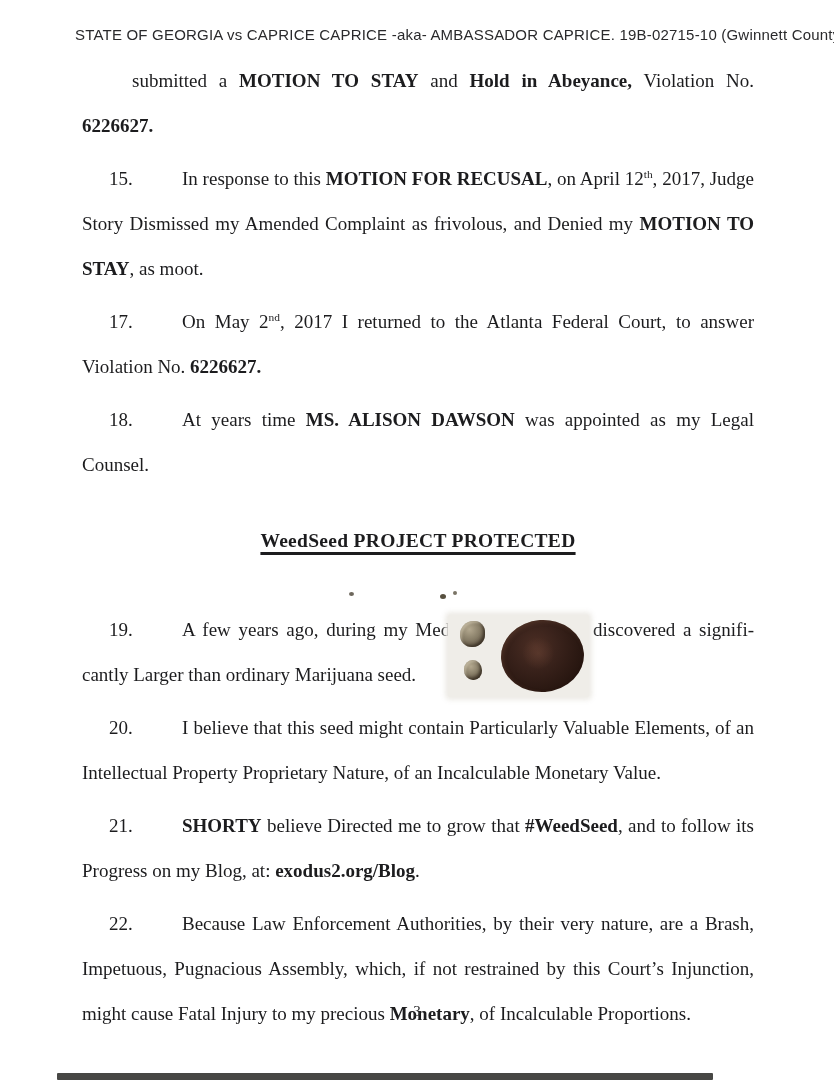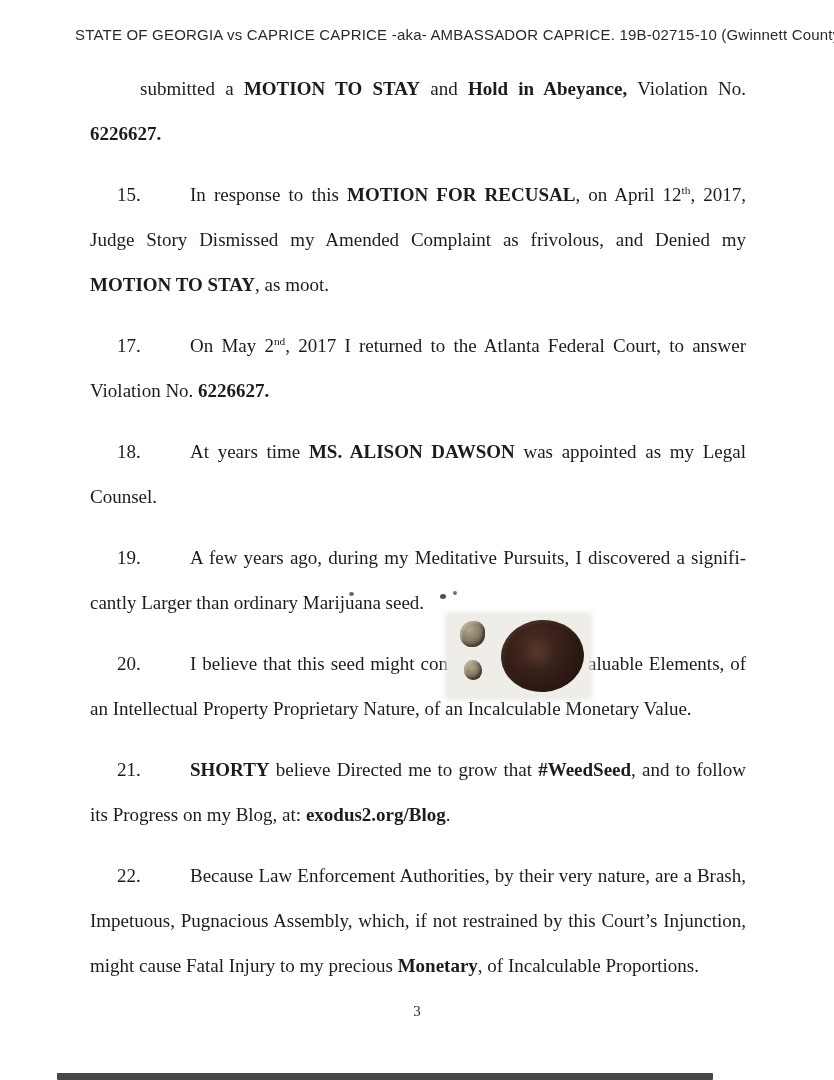--- a/index.html
+++ b/index.html
@@ -13,21 +13,21 @@
     font-family:"Liberation Sans", sans-serif;
     font-size:15px; color:#2a2a2c; letter-spacing:0.2px;
     white-space:nowrap;
   }
   .doc-body {
     position:absolute; top:50px; left:74px; width:688px;
     font-family:"Liberation Serif","DejaVu Serif",serif;
     font-size:19px; line-height:45px; color:#1c1c1e;
   }
   .para {
-    margin:16px; text-align:justify; hyphens:manual; -webkit-hyphens:manual;
+    margin:8px; text-align:justify; hyphens:manual; -webkit-hyphens:manual;
     text-indent:27px;
   }
   .para.continuation { text-indent:50px; }
   .pnum { display:inline-block; width:73px; text-indent:0; }
   .para b, .section-heading { font-weight:bold; }
   sup { font-size:0.6em; line-height:0; vertical-align:super; }
   .section-heading {
     margin:31px 0 44px 0; text-align:center;
     font-size:19.5px; line-height:45px; letter-spacing:0.3px;
     text-decoration:underline; text-decoration-thickness:2.5px;
@@ -77,20 +77,21 @@
 
 <div class="page">
 
   <div class="doc-header">STATE OF GEORGIA vs CAPRICE CAPRICE -aka- AMBASSADOR CAPRICE. 19B-02715-10 (Gwinnett County)</div>
 
   <div class="doc-body">
       <p class="para continuation"><span>submitted a </span><b>MOTION TO STAY</b><span> and </span><b>Hold in Abeyance,</b><span> Violation No. </span><b>6226627.</b></p>
       <p class="para"><span class="pnum">15.</span><span>In response to this </span><b>MOTION FOR RECUSAL</b><span>, on April 12</span><sup>th</sup><span>, 2017, Judge Story Dismissed my Amended Complaint as frivolous, and Denied my </span><b>MOTION TO STAY</b><span>, as moot.</span></p>
       <p class="para"><span class="pnum">17.</span><span>On May 2</span><sup>nd</sup><span>, 2017 I returned to the Atlanta Federal Court, to answer Violation No. </span><b>6226627.</b></p>
       <p class="para"><span class="pnum">18.</span><span>At years time </span><b>MS. ALISON DAWSON</b><span> was appointed as my Legal Counsel.</span></p>
+      <h2 class="section-heading">WeedSeed PROJECT PROTECTED</h2>
       <p class="para"><span class="pnum">19.</span><span>A few years ago, during my Meditative Pursuits, I discovered a signifi­cantly Larger than ordinary Marijuana seed.</span></p>
       <p class="para"><span class="pnum">20.</span><span>I believe that this seed might contain Particularly Valuable Elements, of an Intellectual Property Proprietary Nature, of an Incalculable Monetary Value.</span></p>
       <p class="para"><span class="pnum">21.</span><b>SHORTY</b><span> believe Directed me to grow that </span><b>#WeedSeed</b><span>, and to follow its Progress on my Blog, at: </span><b>exodus2.org/Blog</b><span>.</span></p>
       <p class="para"><span class="pnum">22.</span><span>Because Law Enforcement Authorities, by their very nature, are a Brash, Impetuous, Pugnacious Assembly, which, if not restrained by this Court’s Injunction, might cause Fatal Injury to my precious </span><b>Monetary</b><span>, of Incalculable Proportions.</span></p>
     </div>
 
   <span class="speck speck1"></span>
   <span class="speck speck2"></span>
   <span class="speck speck3"></span>
 

